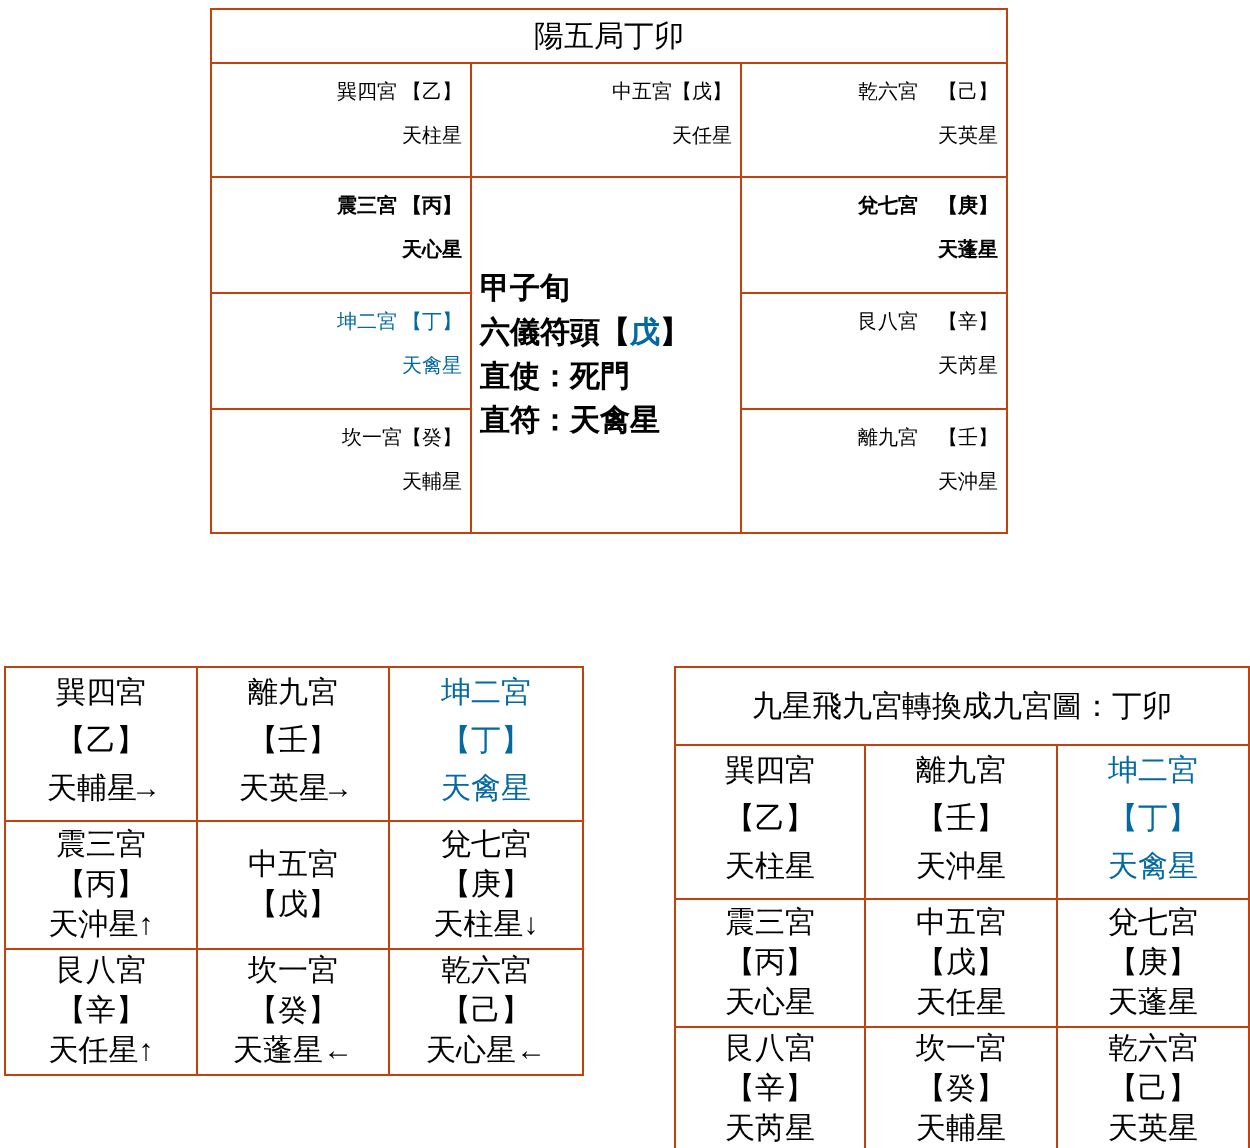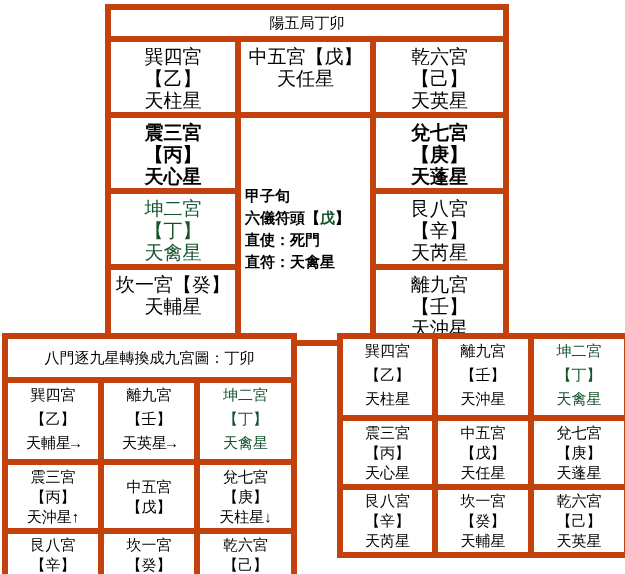--- a/index.html
+++ b/index.html
@@ -10,27 +10,27 @@
     font-family:"Liberation Serif","DejaVu Serif",serif;
     color:#000000;
     overflow:hidden;
   }
   table {
     border-collapse:collapse;
     position:absolute;
     table-layout:fixed;
     background:#ffffff;
   }
-  td { border:6px solid #c2410c; padding:0; overflow:hidden; }
-  .red { color:#14532d; }
+  td { border:1px solid #c2410c; padding:0; overflow:hidden; }
+  .red { color:#0369a1; }
 
   
   #main-chart { left:105px; top:4px; width:398px; }
   #main-chart td.head  { height:26px; text-align:center; font-size:15px; }
-  #main-chart td.pcell { vertical-align:top; padding:4px 4px 0 4px; font-size:19px; line-height:22px; text-align:center; }
+  #main-chart td.pcell { vertical-align:top; padding:4px 4px 0 4px; font-size:10px; line-height:22px; text-align:right; }
   #main-chart td.ccell { vertical-align:middle; padding:0 4px; font-size:15px; line-height:22px; text-align:left; }
   #main-chart tr.r1 td { height:52px; }
   #main-chart tr.r2 td { height:53px;font-weight:bold; }
   #main-chart tr.r3 td { height:53px; }
   #main-chart tr.r4 td { height:57px; }
 
   
   .nine-table { top:333px; width:289px; }
   #doors-chart { left:2px; }
   #stars-chart { left:337px; width:287px; }
@@ -106,23 +106,20 @@
 </tbody>
   </table>
 
 <table id="doors-chart" class="nine-table">
   <colgroup>
       <col style="width:96px">
       <col style="width:96px">
       <col style="width:97px">
     </colgroup>
   <tbody>
-      <tr>
-    <td class="head" colspan="3">八門逐九星轉換成九宮圖：丁卯</td>
-  </tr>
   <tr class="r1">
     <td class="bcell">
       <div>巽四宮</div>
       <div>【乙】</div>
       <div>天輔星→</div>
     </td>
     <td class="bcell">
       <div>離九宮</div>
       <div>【壬】</div>
       <div>天英星→</div>
@@ -169,20 +166,23 @@
 </tbody>
   </table>
 
 <table id="stars-chart" class="nine-table">
   <colgroup>
       <col style="width:95px">
       <col style="width:96px">
       <col style="width:96px">
     </colgroup>
   <tbody>
+      <tr>
+    <td class="head" colspan="3">九星飛九宮轉換成九宮圖：丁卯</td>
+  </tr>
   <tr class="r1">
     <td class="bcell">
       <div>巽四宮</div>
       <div>【乙】</div>
       <div>天柱星</div>
     </td>
     <td class="bcell">
       <div>離九宮</div>
       <div>【壬】</div>
       <div>天沖星</div>

